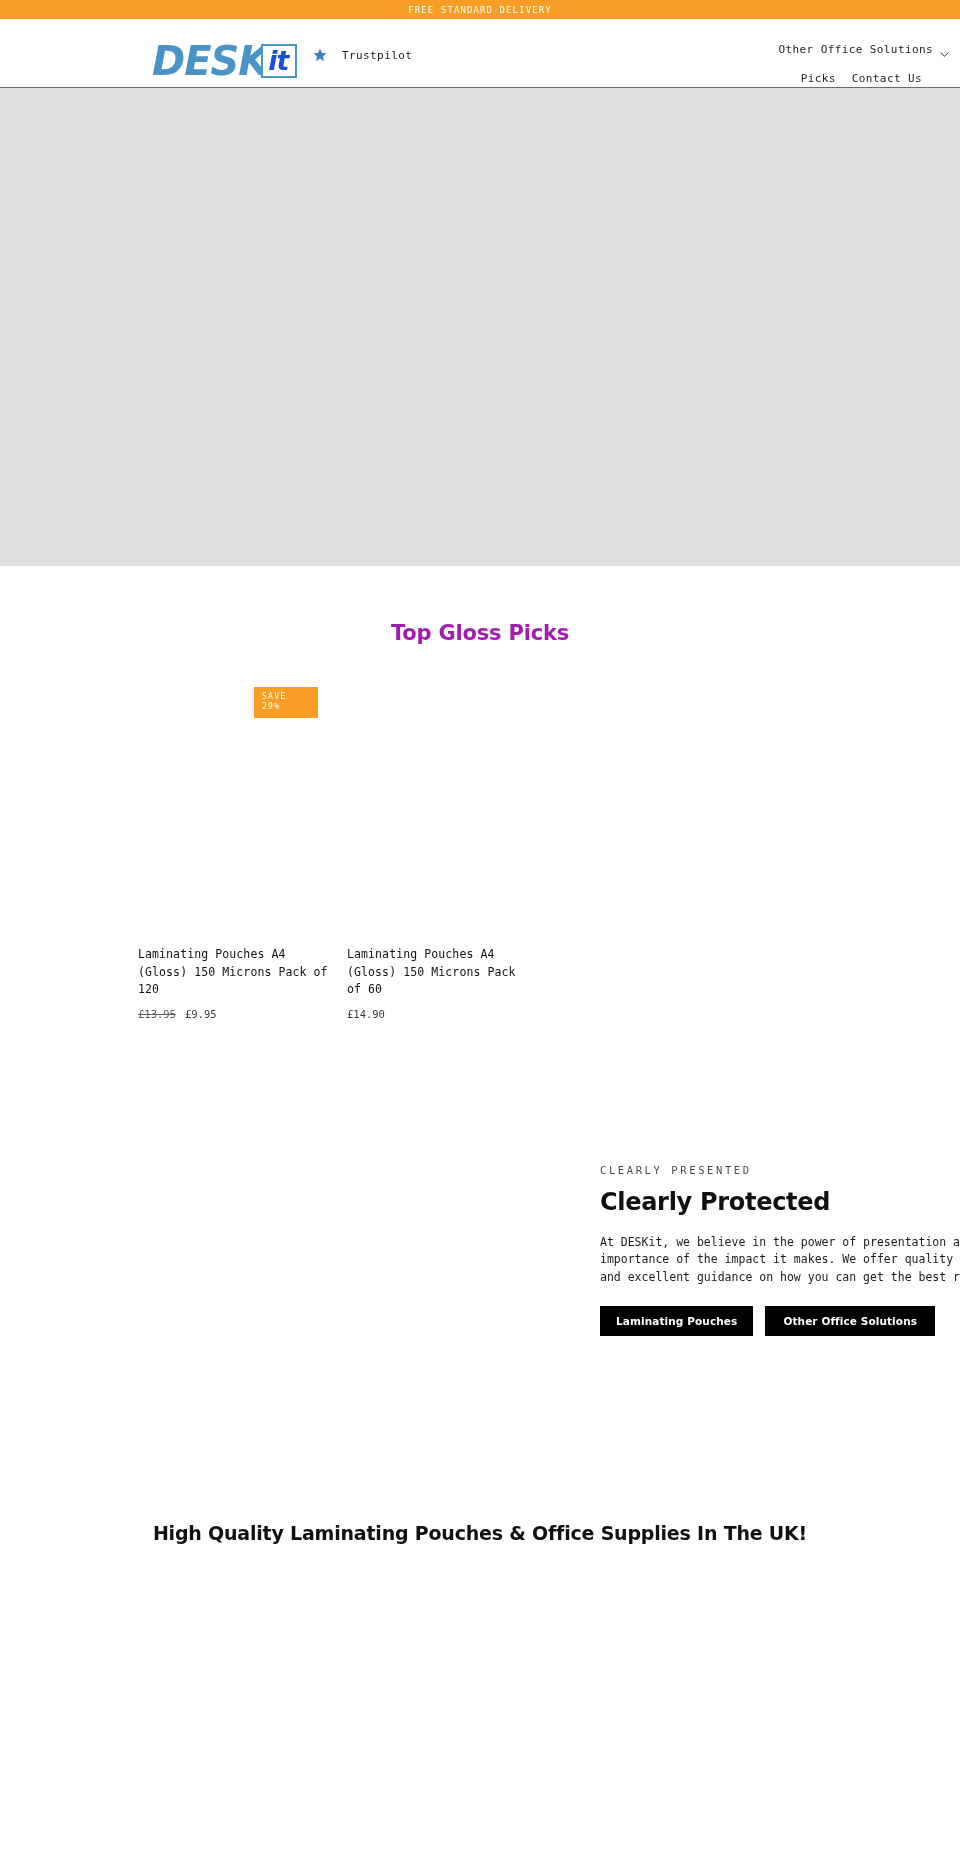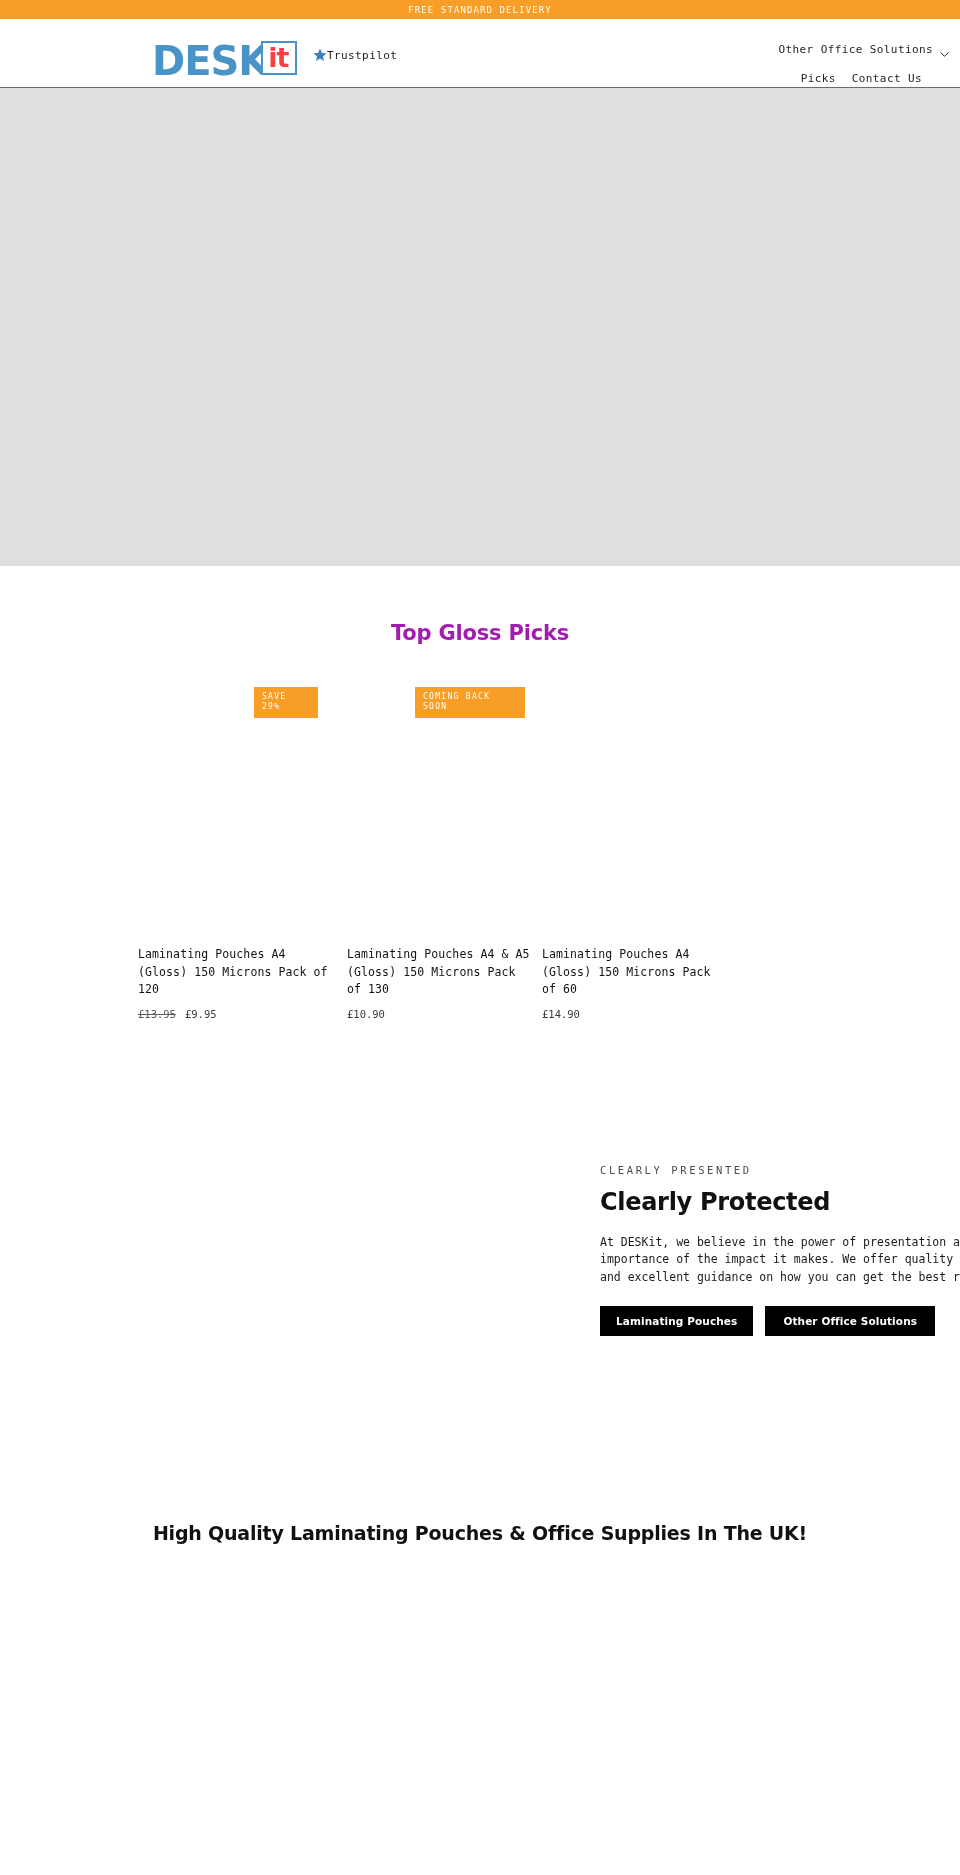--- a/index.html
+++ b/index.html
@@ -30,23 +30,24 @@
     height:69px;
     background:#ffffff;
     border-bottom:1px solid #6b6b6b;
     position:relative;
   }
   .logo-wrap{
     position:absolute; left:152px; top:22px;
     display:flex; align-items:flex-end;
   }
   .logo{
-    display:flex; 
+    display:flex; align-items:center;
     height:40px;
     user-select:none;
+    font-style:italic;
   }
   .logo-desk{
     font-family:"DejaVu Sans", sans-serif;
     font-weight:bold;
     font-size:40px;
     line-height:40px;
     letter-spacing:-1px;
     color:#4A93C6;
   }
   .logo-box{
@@ -55,26 +56,26 @@
     margin-left:-7px;
     padding:0px 6px 1px 5px;
     height:34px;
     display:flex; align-items:center;
   }
   .logo-it{
     font-family:"DejaVu Sans", sans-serif;
     font-weight:bold;
     font-size:27px;
     line-height:27px;
-    color:#ef4444;
+    color:#1d4ed8;
     letter-spacing:-1px;
   }
   .trustpilot{
     position:absolute; left:313px; top:29px;
-    display:flex; align-items:center; gap:0;
+    display:flex; align-items:center; gap:15px;
   }
   .tp-star{ display:block; }
   .trustpilot-label{
     font-size:11px; color:#1d1d1d;
     letter-spacing:0.4px;
     font-family:"DejaVu Sans Mono", monospace;
   }
 
   .nav{
     position:absolute; right:0; top:24px;
@@ -305,29 +306,20 @@
 29%</div>
       <div class="card-media"></div>
       <div class="card-title">Laminating Pouches A4 (Gloss) 150 Microns Pack of 120</div>
       <div class="card-price-row">
         <span class="price-old">£13.95</span>
         <span class="price">£9.95</span>
       </div>
     </div>
 
 
-    <div class="card third">
-      <div class="badge">COMING BACK
-SOON</div>
-      <div class="card-media"></div>
-      <div class="card-title">Laminating Pouches A4 &amp; A5 (Gloss) 150 Microns Pack of 130</div>
-      <div class="card-price-row">
-        <span class="price">£10.90</span>
-      </div>
-    </div>
 
     <div class="card fourth">
       <div class="card-media"></div>
       <div class="card-title">Laminating Pouches A4 (Gloss) 150 Microns Pack of 60</div>
       <div class="card-price-row">
         <span class="price">£14.90</span>
       </div>
     </div>
 
   </div>

